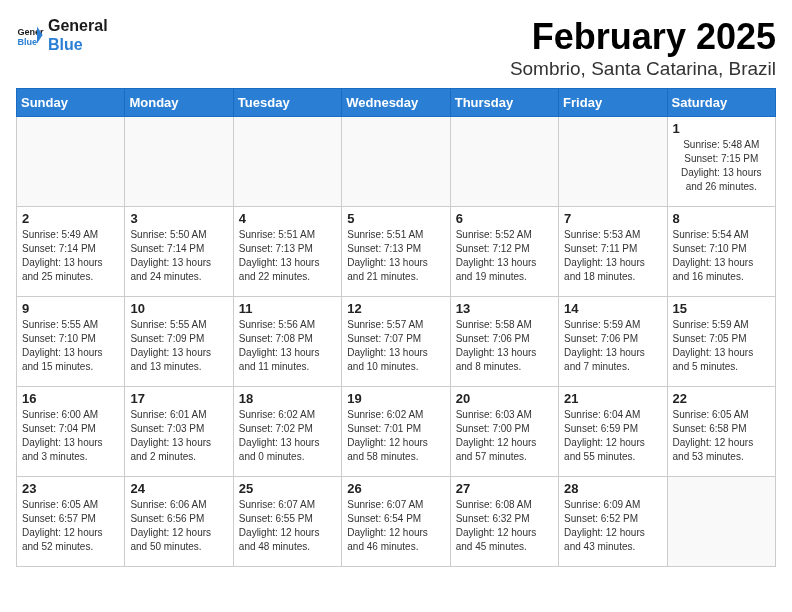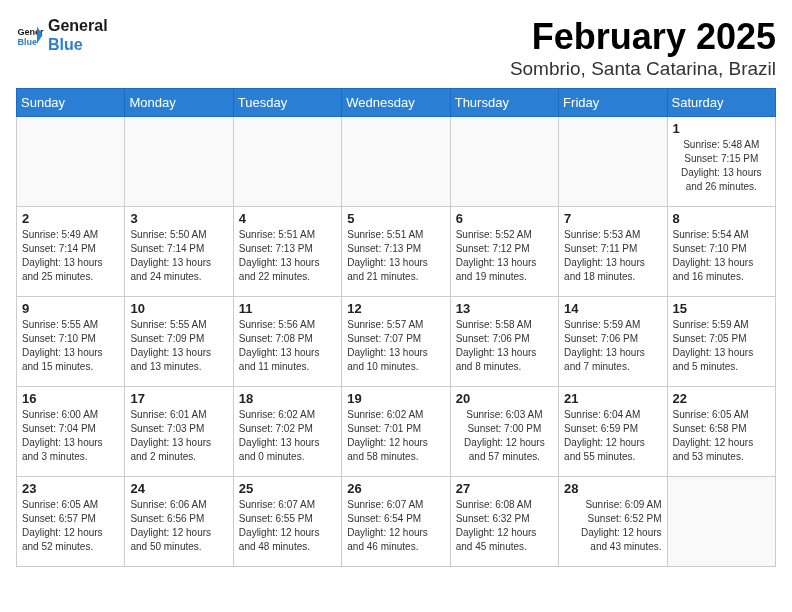--- a/index.html
+++ b/index.html
@@ -39,21 +39,21 @@
     }
     .calendar {
       width: 100%;
       border-collapse: collapse;
       border: 1px solid #ccc;
     }
     .calendar th {
       background: #2a7fd4;
       color: #fff;
       font-size: 13px;
-      font-weight: normal;
+      font-weight: bold;
       padding: 6px 4px;
       text-align: left;
       border: 1px solid #1a6bc4;
     }
     .calendar td {
       vertical-align: top;
       border: 1px solid #ccc;
       padding: 4px 5px;
       width: calc(100% / 7);
       height: 90px;
@@ -254,21 +254,21 @@
         </td>
         <td>
           <span class="day-number">19</span>
           <div class="day-info" style="white-space: pre-line;">Sunrise: 6:02 AM
 Sunset: 7:01 PM
 Daylight: 12 hours
 and 58 minutes.</div>
         </td>
         <td>
           <span class="day-number">20</span>
-          <div class="day-info" style="white-space: pre-line; text-align: center;">Sunrise: 6:03 AM
+          <div class="day-info" style="white-space: pre-line;">Sunrise: 6:03 AM
 Sunset: 7:00 PM
 Daylight: 12 hours
 and 57 minutes.</div>
         </td>
         <td>
           <span class="day-number">21</span>
           <div class="day-info" style="white-space: pre-line;">Sunrise: 6:04 AM
 Sunset: 6:59 PM
 Daylight: 12 hours
 and 55 minutes.</div>
@@ -312,21 +312,21 @@
         </td>
         <td>
           <span class="day-number">27</span>
           <div class="day-info" style="white-space: pre-line;">Sunrise: 6:08 AM
 Sunset: 6:32 PM
 Daylight: 12 hours
 and 45 minutes.</div>
         </td>
         <td>
           <span class="day-number">28</span>
-          <div class="day-info" style="white-space: pre-line; text-align: right;">Sunrise: 6:09 AM
+          <div class="day-info" style="white-space: pre-line;">Sunrise: 6:09 AM
 Sunset: 6:52 PM
 Daylight: 12 hours
 and 43 minutes.</div>
         </td>
         <td class="empty"></td>
       </tr>
     </tbody>
 </table>
 
 </body></html>

